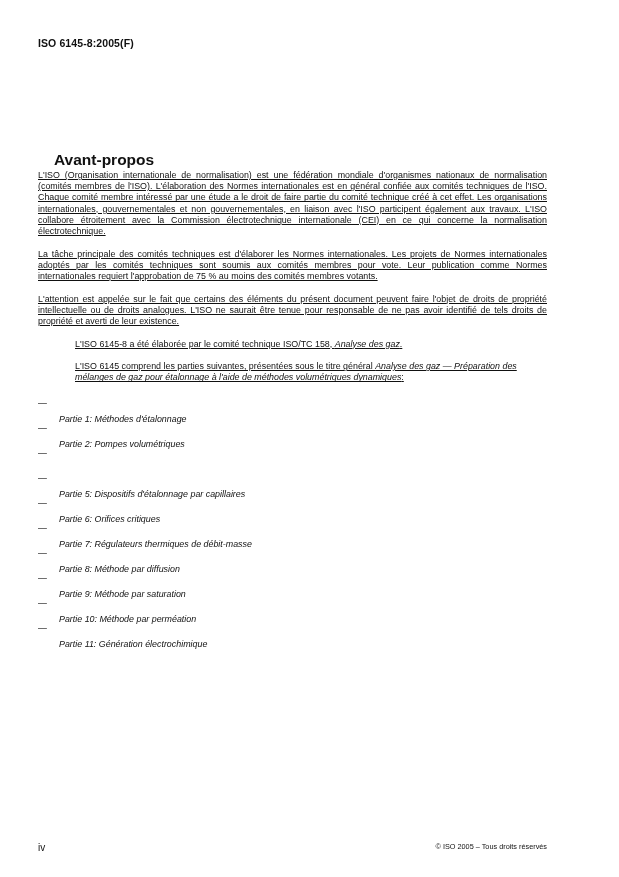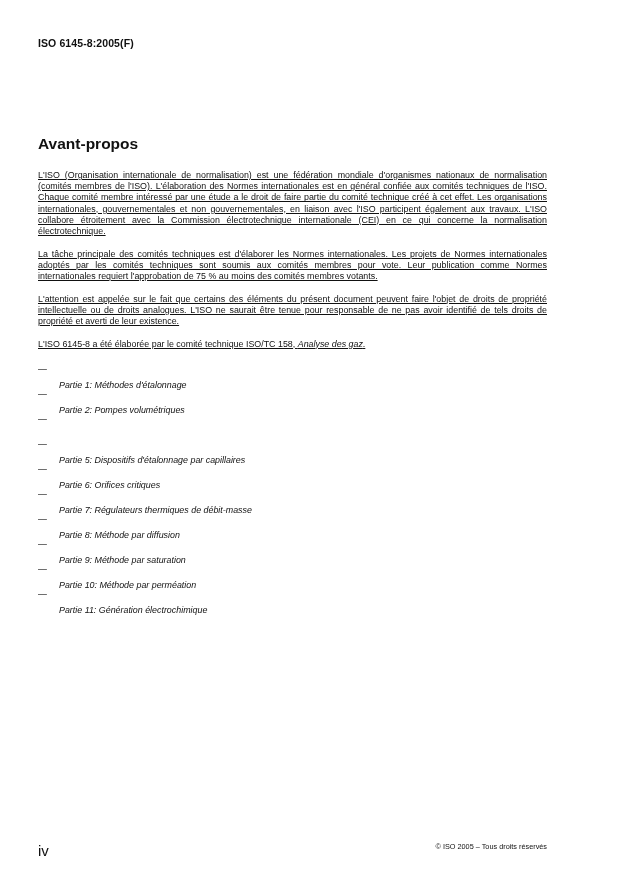--- a/index.html
+++ b/index.html
@@ -5,53 +5,54 @@
     html, body { margin: 0; padding: 0; background: #ffffff; }
     body {
       width: 619px; height: 877px; position: relative; overflow: hidden;
       font-family: "Liberation Sans", sans-serif; color: #111;
     }
     .header {
       position: absolute; left: 38px; top: 37px;
       font-size: 10.5px; font-weight: bold; letter-spacing: 0.1px;
     }
     .title {
-      position: absolute; left: 38px; top: 135px; margin: 0;
+      position: absolute; left: 38px; top: 135px; margin: 16px;
       font-size: 15.5px; font-weight: bold;
     }
     .body-text {
       position: absolute; left: 38px; top: 170px; width: 509px;
       font-size: 8.9px; line-height: 11.2px;
     }
     .body-text p { margin: 0 0 11.4px 0; text-align: justify; text-decoration: underline; }
-    .body-text p.last { text-align: left; }
+    .body-text p.last { text-align: left; margin-left: 37px; }
     .parts { list-style: none; margin: 0; padding: 0; }
     .parts li { position: relative; height: 25px; line-height: 11px; }
     .parts li .dash { position: absolute; left: 0; top: 0; width: 14px; }
     .parts li .label { position: absolute; left: 21px; top: 16px; font-style: italic; }
     .footer-left {
-      position: absolute; left: 38px; top: 842px; font-size: 15px;
+      position: absolute; left: 38px; top: 842px; font-size: 10px;
     }
     .footer-right {
       position: absolute; right: 72px; top: 842px; font-size: 7.3px;
     }
     em { font-style: italic; }
   </style>
 </head>
 <body>
 
 <div class="header">ISO 6145-8:2005(F)</div>
 
 <h1 class="title">Avant-propos</h1>
 
 <div class="body-text">
   <p>L'ISO (Organisation internationale de normalisation) est une fédération mondiale d'organismes nationaux de normalisation (comités membres de l'ISO). L'élaboration des Normes internationales est en général confiée aux comités techniques de l'ISO. Chaque comité membre intéressé par une étude a le droit de faire partie du comité technique créé à cet effet. Les organisations internationales, gouvernementales et non gouvernementales, en liaison avec l'ISO participent également aux travaux. L'ISO collabore étroitement avec la Commission électrotechnique internationale (CEI) en ce qui concerne la normalisation électrotechnique.</p>
   <p>La tâche principale des comités techniques est d'élaborer les Normes internationales. Les projets de Normes internationales adoptés par les comités techniques sont soumis aux comités membres pour vote. Leur publication comme Normes internationales requiert l'approbation de 75 % au moins des comités membres votants.</p>
   <p>L'attention est appelée sur le fait que certains des éléments du présent document peuvent faire l'objet de droits de propriété intellectuelle ou de droits analogues. L'ISO ne saurait être tenue pour responsable de ne pas avoir identifié de tels droits de propriété et averti de leur existence.</p>
   <p class="last"><span>L'ISO 6145-8 a été élaborée par le comité technique ISO/TC 158, </span><em>Analyse des gaz</em><span>.</span></p>
+  <p class="last"><span>L'ISO 6145 comprend les parties suivantes, présentées sous le titre général </span><em>Analyse des gaz — Préparation des mélanges de gaz pour étalonnage à l'aide de méthodes volumétriques dynamiques</em><span>:</span></p>
 
   <ul class="parts" style="margin-top:14px;">
     <li>
         <span class="dash">—</span>
         <span class="label">Partie 1: Méthodes d'étalonnage</span>
       </li>
     <li>
         <span class="dash">—</span>
         <span class="label">Partie 2: Pompes volumétriques</span>
       </li>

